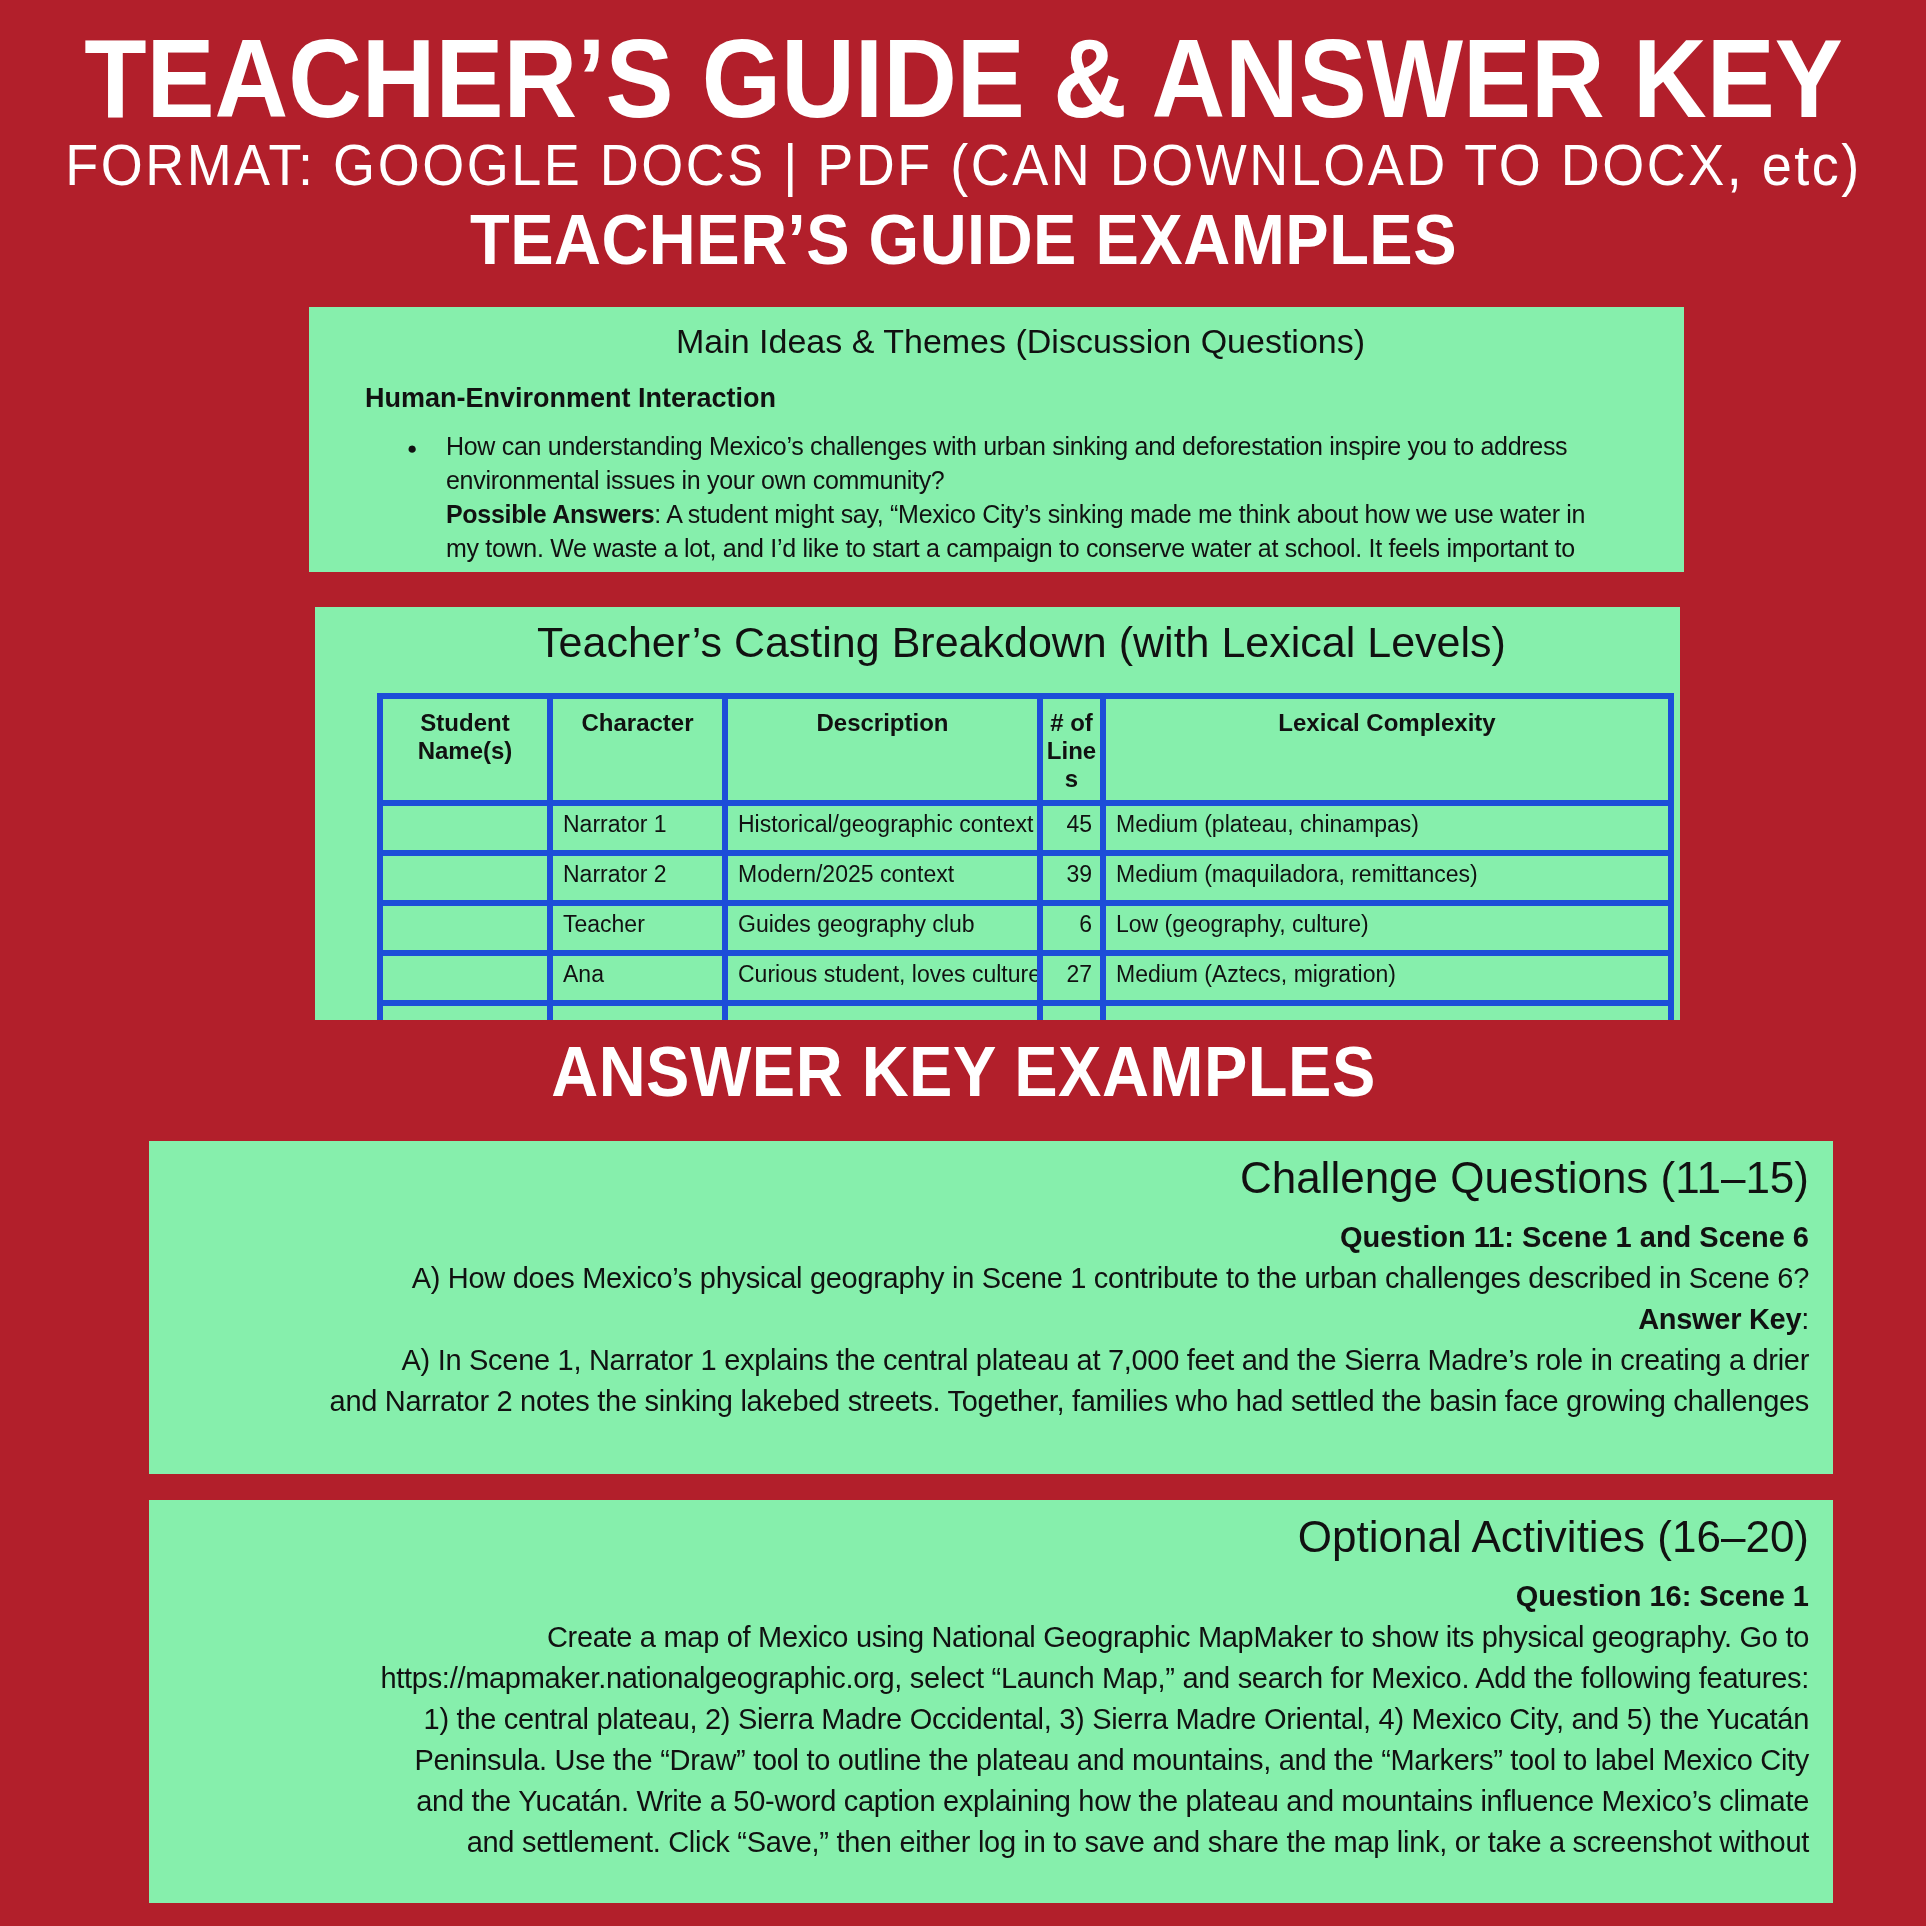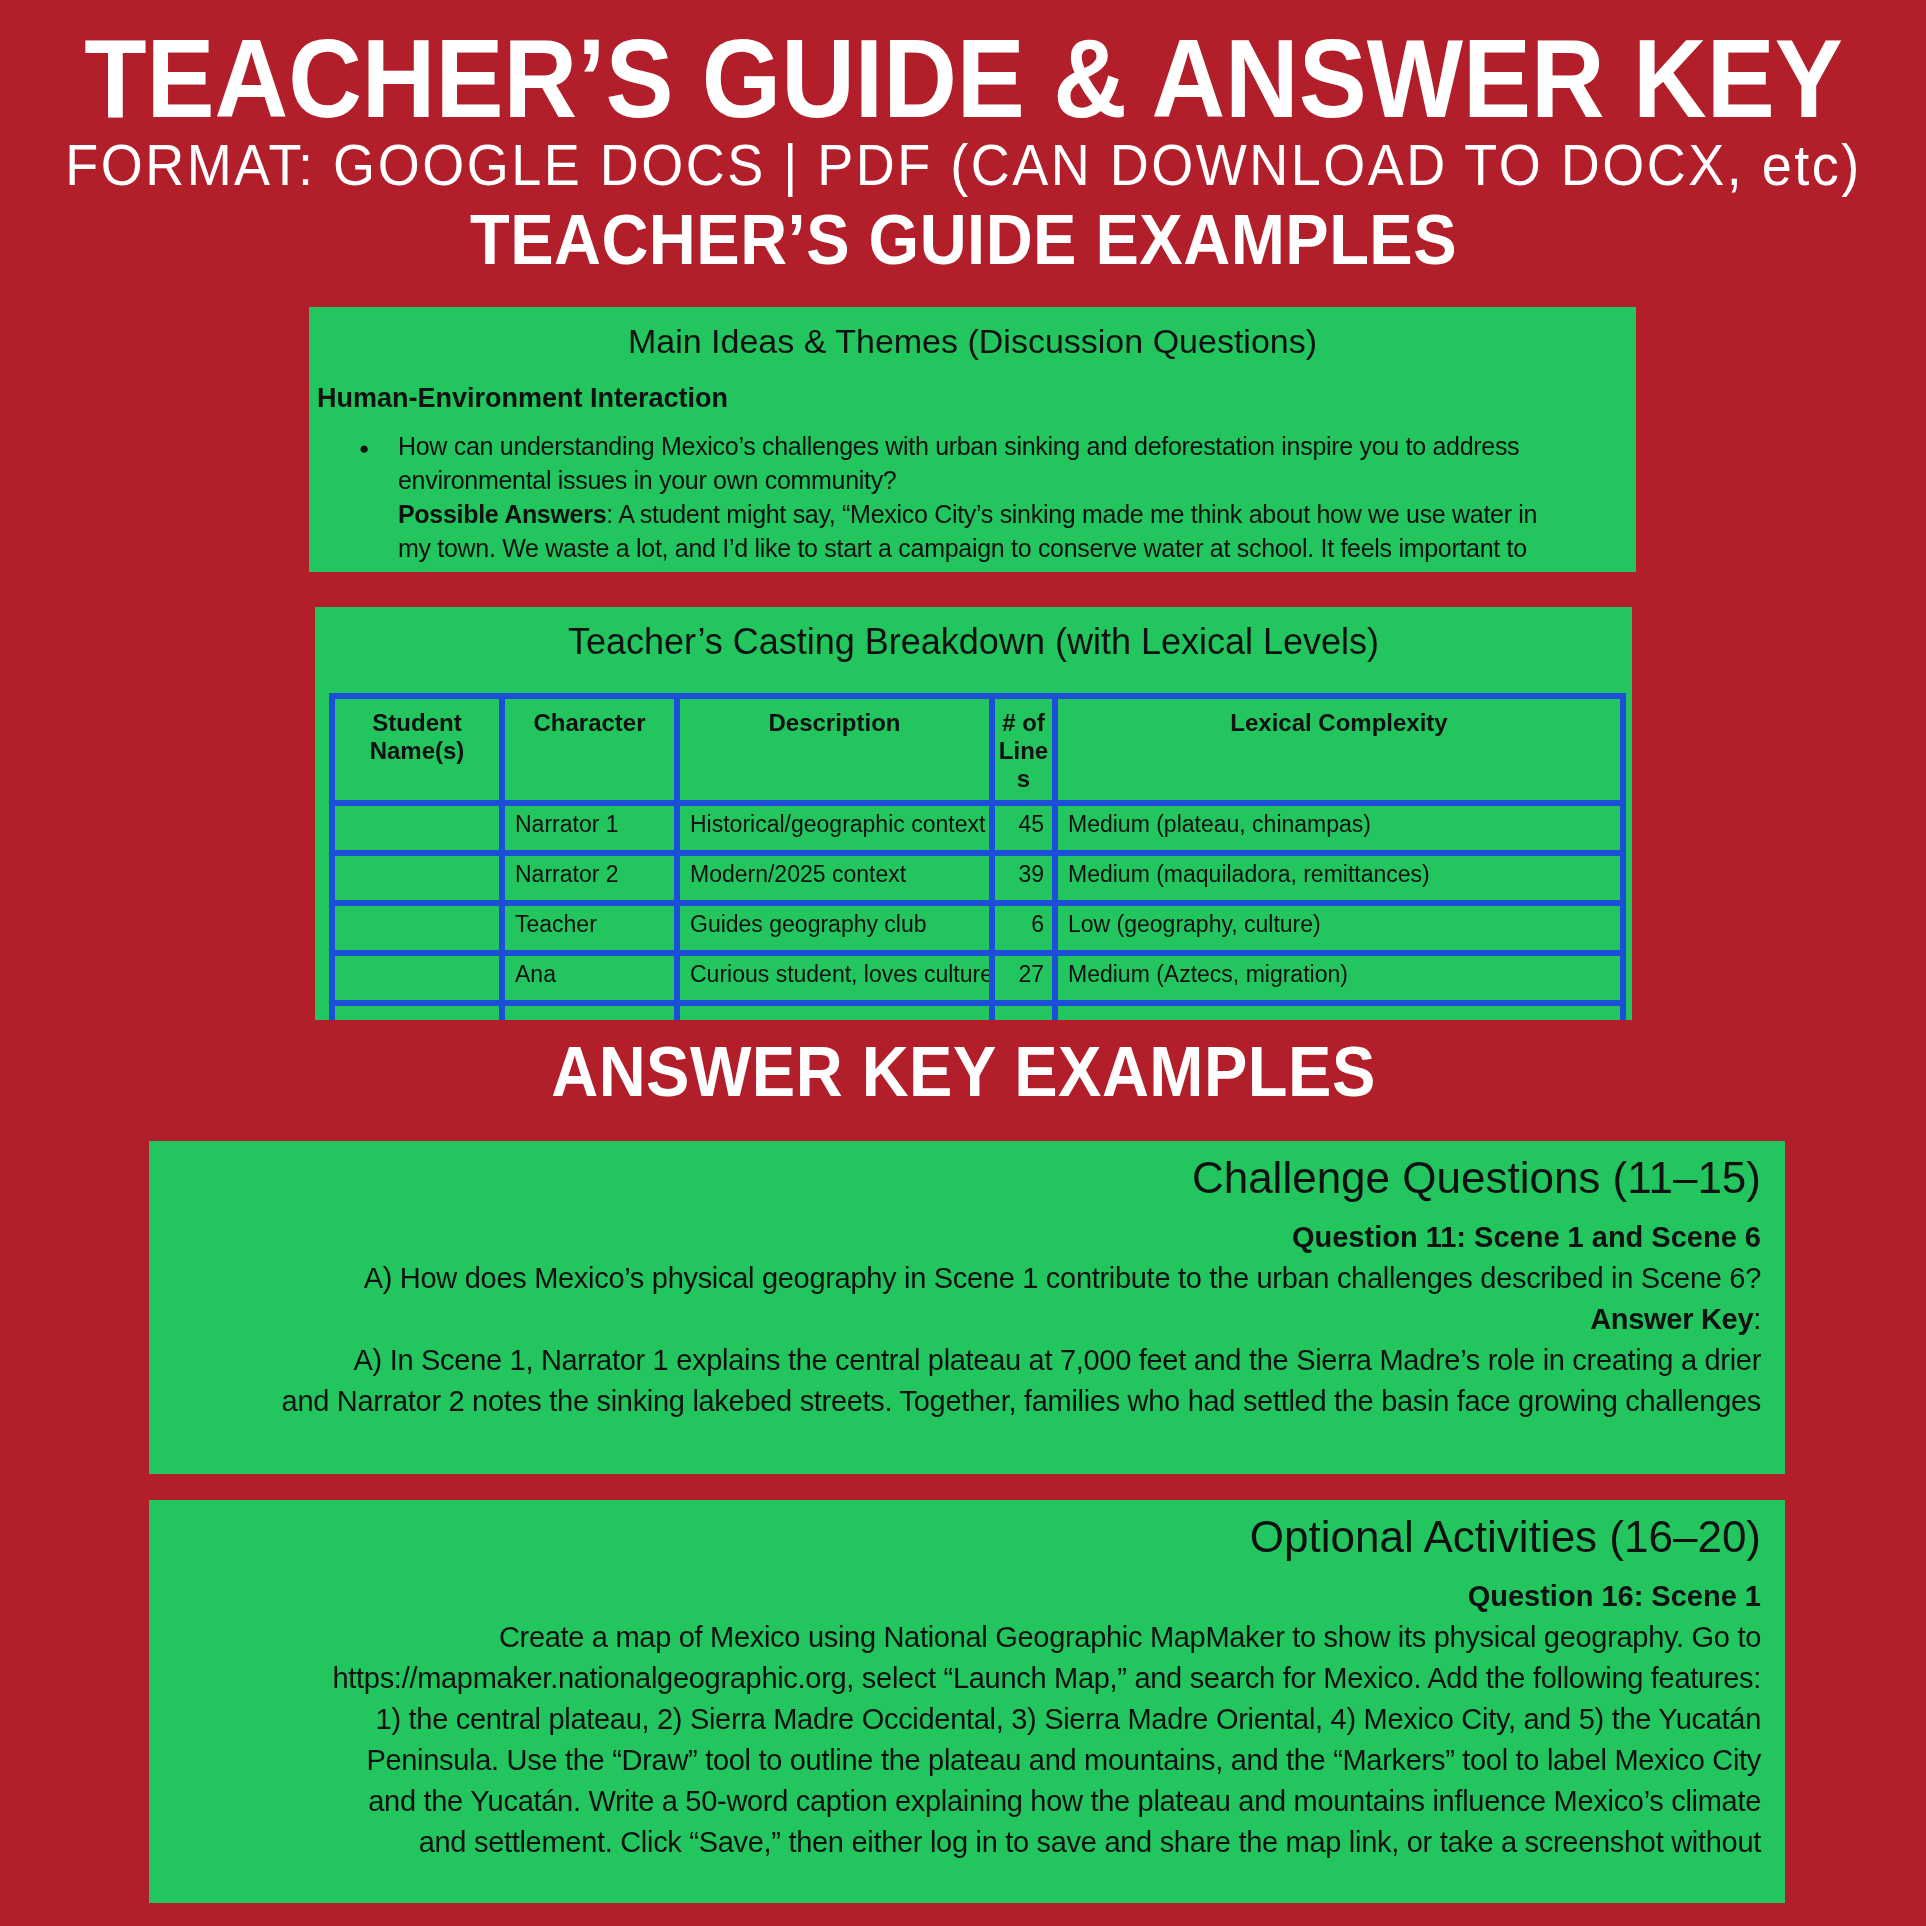--- a/index.html
+++ b/index.html
@@ -23,33 +23,33 @@
   .section-heading {
     position:absolute; left:0; width:100%; text-align:center;
     color:#fff; font-weight:bold; font-size:65px; line-height:73px;
     letter-spacing:0.5px; white-space:nowrap;
     transform:scaleY(1.08); transform-origin:top center;
   }
   .section-guide  { top:200px; }
   .section-answer { top:1032px; }
 
   
-  .doc-box { position:absolute; background:#22c55e; overflow:hidden; }
+  .doc-box { position:absolute; background:#86efac; overflow:hidden;padding-left:48px; }
 
   
   .box-main-ideas { left:309px; top:307px; width:1327px; height:265px; }
   .mi-title { font-size:34px; line-height:40px; padding-top:14px; text-align:center; font-weight:400; }
   .mi-heading { font-size:27px; line-height:34px; font-weight:bold; margin-top:20px; padding-left:8px; white-space:nowrap; }
   .mi-bullet-wrap { position:relative; margin-top:14px; padding-left:89px; font-size:25px; line-height:34px; letter-spacing:-0.3px; }
   .mi-bullet-dot { position:absolute; left:50px; top:3px; font-size:17px; }
   .mi-line { white-space:nowrap; }
 
   
   .box-casting { left:315px; top:607px; width:1317px; height:413px; }
-  .ct-title { font-size:36px; line-height:46px; padding-top:12px; text-align:center; font-weight:400; }
+  .ct-title { font-size:43px; line-height:46px; padding-top:12px; text-align:center; font-weight:400; }
   .ct-table { border-collapse:collapse; margin:28px 11px 0 14px; width:1292px; table-layout:fixed; }
   .ct-table th, .ct-table td { border:6px solid #1d4ed8; }
   .ct-table th {
     font-size:24px; line-height:28px; font-weight:bold; vertical-align:top;
     padding:10px 2px 0 2px; text-align:center; height:107px; box-sizing:border-box;
   }
   .ct-table th.th-lines { word-break:break-all; }
   .ct-table td {
     font-size:23px; line-height:27px; vertical-align:bottom;
     padding:0 4px 12px 10px; height:50px; box-sizing:border-box; white-space:nowrap; overflow:hidden;

